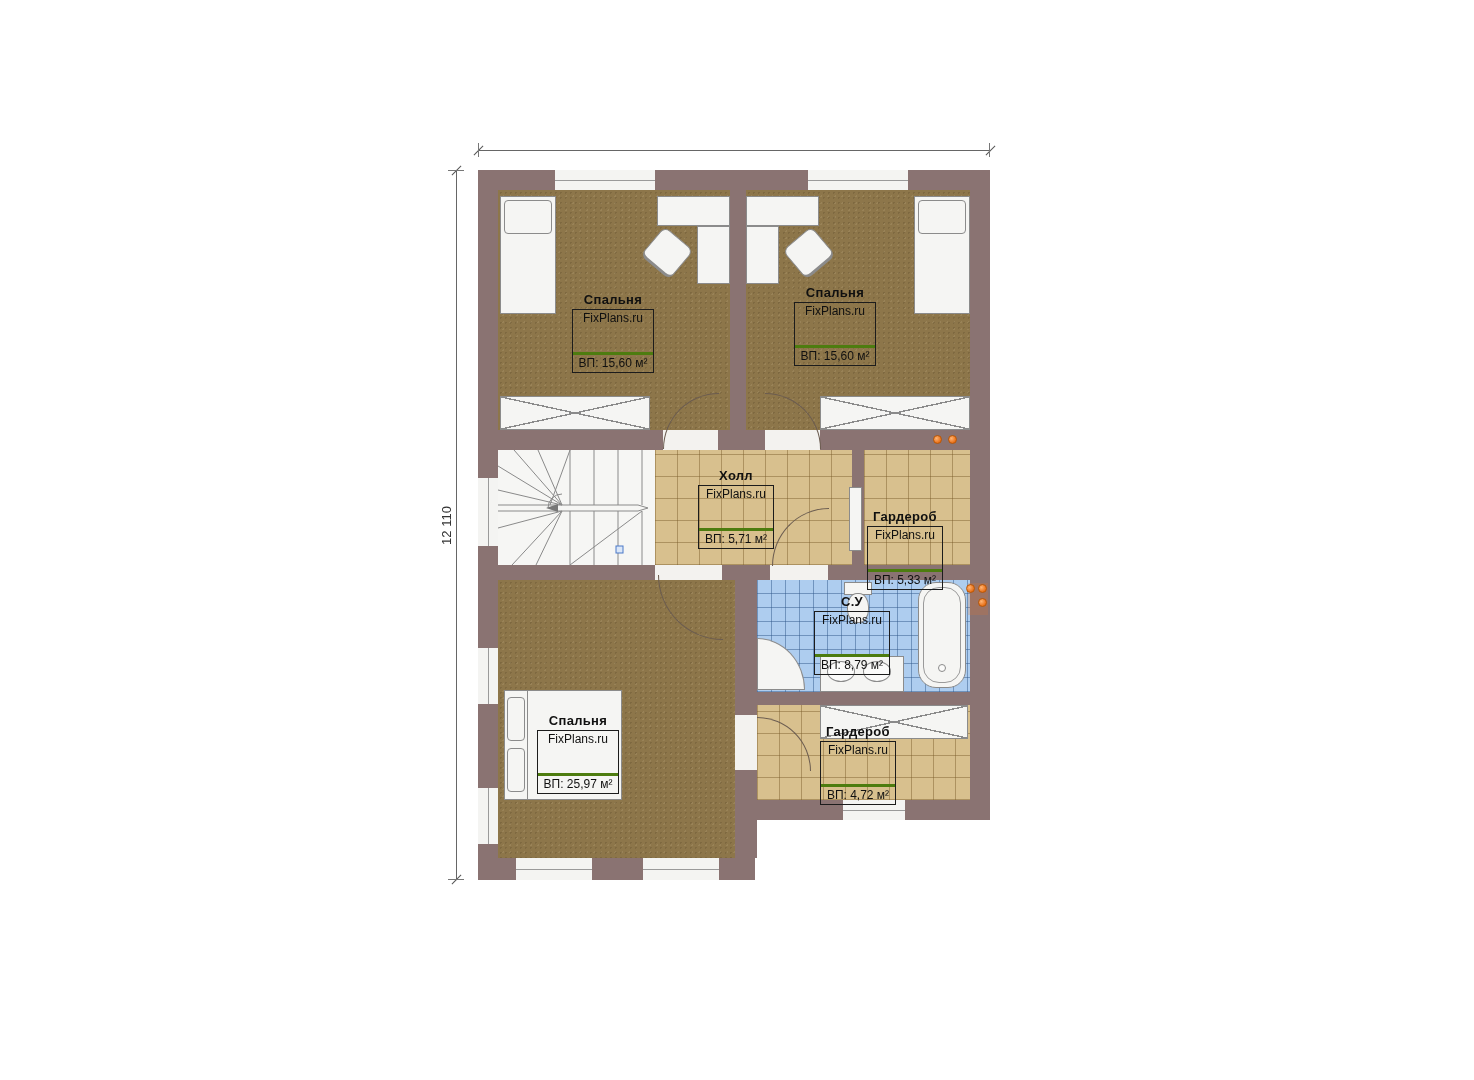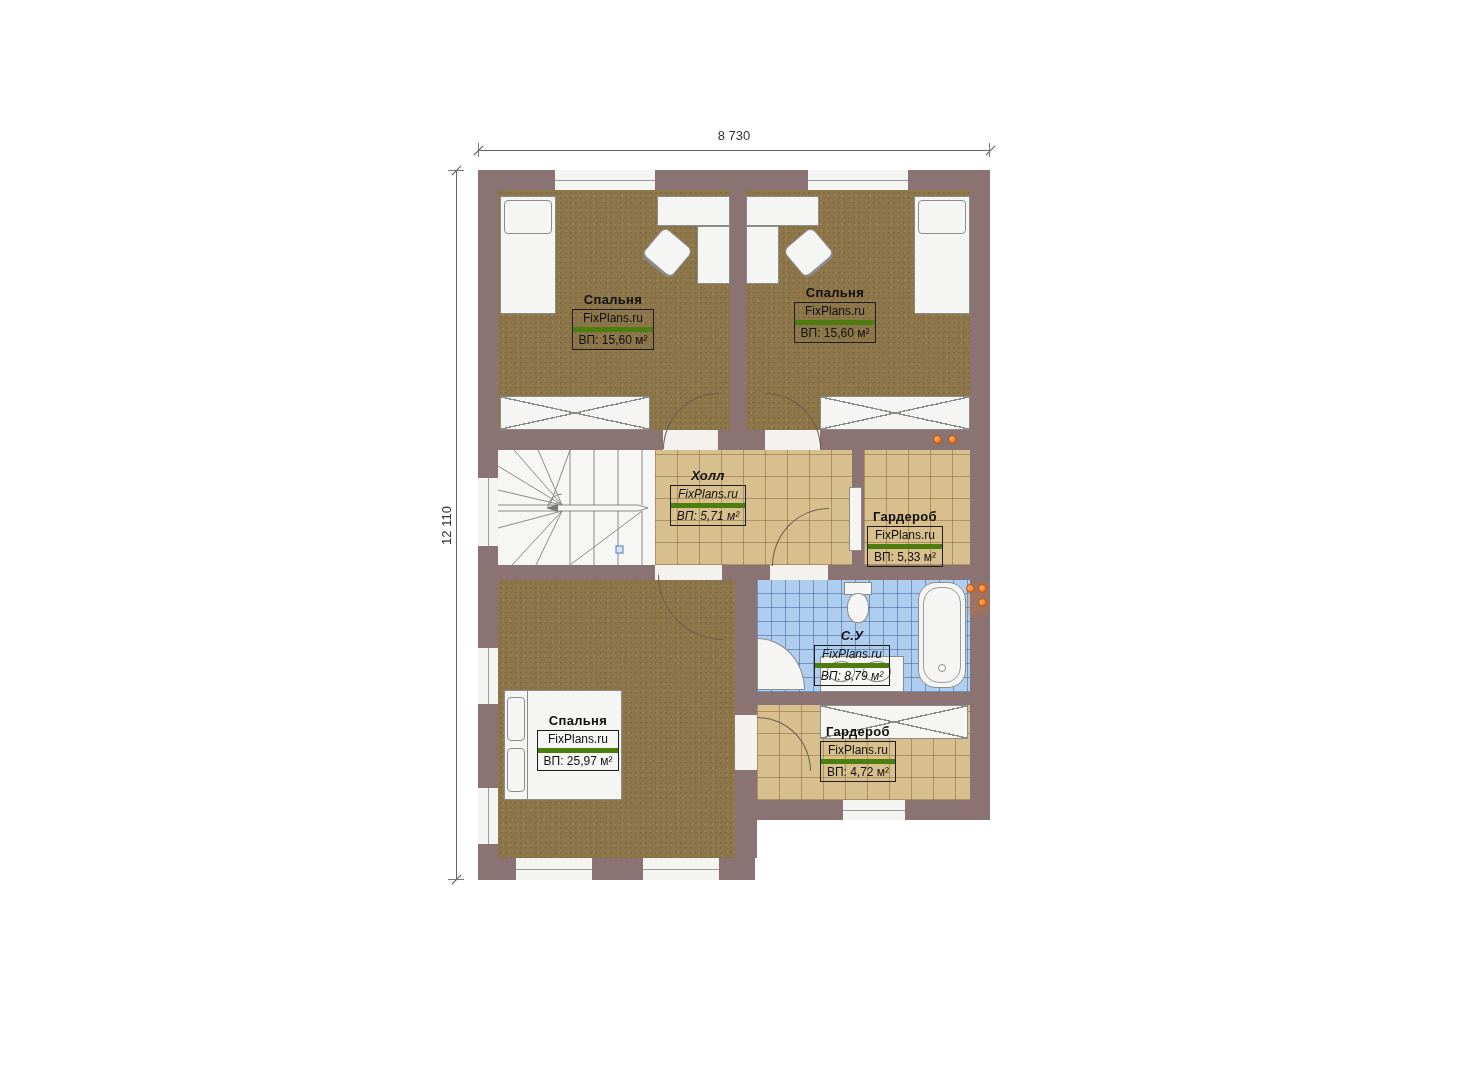--- a/index.html
+++ b/index.html
@@ -50,29 +50,28 @@
   .tick{position:absolute;width:13px;height:1px;background:#555;transform:rotate(-45deg);}
   .ext-v{position:absolute;width:1px;height:14px;background:#777;}
   .ext-h{position:absolute;width:16px;height:1px;background:#777;}
   .dim-label{position:absolute;color:#333;font-size:13px;text-align:center;}
   .dim-label-v{transform:rotate(-90deg);transform-origin:center;}
   
   .room-label{position:absolute;display:flex;flex-direction:column;align-items:center;z-index:30;color:#101010;}
   .rl-title{font-weight:bold;font-size:13px;margin-bottom:2px;letter-spacing:.3px;}
   .rl-box{border:1px solid #1c1c1c;background:transparent;}
   .rl-row{font-size:12px;line-height:15px;padding:1px 6px;text-align:center;white-space:nowrap;}
-  .rl-row + .rl-row{border-top:5px solid #4d7c0f;}
+  .rl-row + .rl-row{border-top:3px solid #4d7c0f;margin-top:25px;}
   svg.lines{position:absolute;overflow:visible;}
 </style>
 </head>
 <body>
 
 <div class="canvas">
 
-  <div class="dim-label" style="left:478px;top:128px;width:512px;">8 730</div>
   <div class="dimline-h" style="left:478px;top:150px;width:512px;"></div>
   <div class="tick" style="left:472px;top:150px;"></div>
   <div class="tick" style="left:984px;top:150px;"></div>
   <div class="ext-v" style="left:478px;top:143px;"></div>
   <div class="ext-v" style="left:989px;top:143px;"></div>
 
   <div class="dim-label dim-label-v" style="left:406px;top:518px;width:80px;">12 110</div>
   <div class="dimline-v" style="left:456px;top:170px;height:710px;"></div>
   <div class="tick" style="left:450px;top:170px;"></div>
   <div class="tick" style="left:450px;top:879px;"></div>
@@ -181,37 +180,37 @@
   </div>
 
   <div class="room-label" style="left:773px;top:285px;width:124px;">
     <div class="rl-title">Спальня</div>
     <div class="rl-box">
       <div class="rl-row">FixPlans.ru</div>
       <div class="rl-row">ВП: 15,60 м²</div>
     </div>
   </div>
 
-  <div class="room-label" style="left:646px;top:468px;width:124px;font-style:italic;">
+  <div class="room-label" style="left:674px;top:468px;width:124px;">
     <div class="rl-title">Холл</div>
     <div class="rl-box">
       <div class="rl-row">FixPlans.ru</div>
       <div class="rl-row">ВП: 5,71 м²</div>
     </div>
   </div>
 
   <div class="room-label" style="left:843px;top:509px;width:124px;">
     <div class="rl-title">Гардероб</div>
     <div class="rl-box">
       <div class="rl-row">FixPlans.ru</div>
       <div class="rl-row">ВП: 5,33 м²</div>
     </div>
   </div>
 
-  <div class="room-label" style="left:790px;top:628px;width:124px;font-style:italic;">
+  <div class="room-label" style="left:790px;top:594px;width:124px;">
     <div class="rl-title">С.У</div>
     <div class="rl-box">
       <div class="rl-row">FixPlans.ru</div>
       <div class="rl-row">ВП: 8,79 м²</div>
     </div>
   </div>
 
   <div class="room-label" style="left:516px;top:713px;width:124px;">
     <div class="rl-title">Спальня</div>
     <div class="rl-box">

